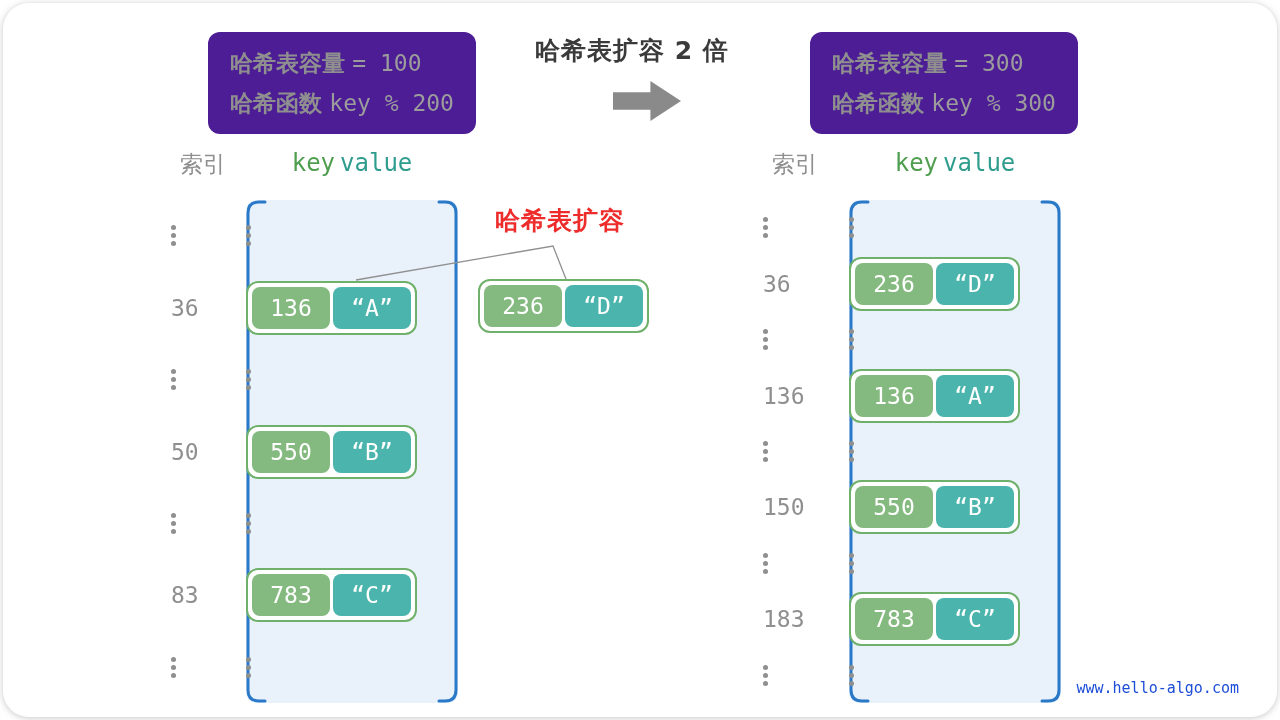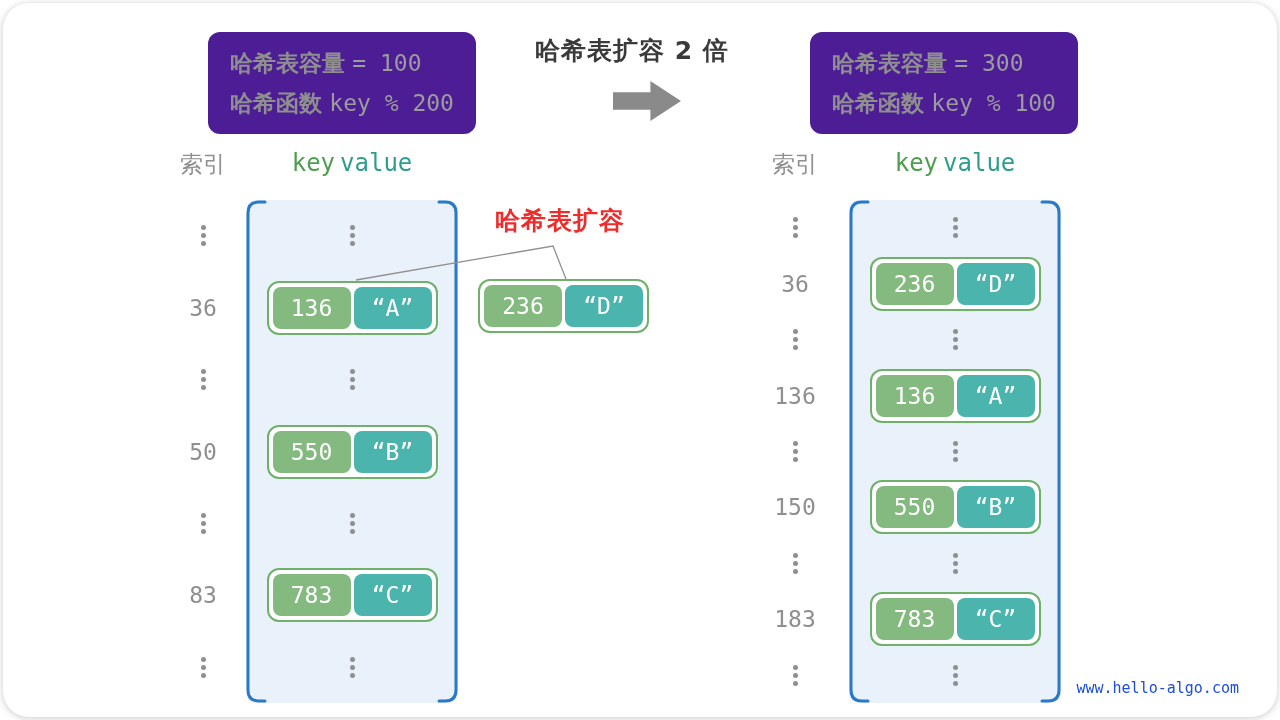--- a/index.html
+++ b/index.html
@@ -41,21 +41,21 @@
   .bucket{
     position:absolute;top:197px;width:212px;height:503px;
     background:#e9f1fa;border-radius:10px;
   }
   .bracket{position:absolute;left:0;top:0;}
   .bracket path{fill:none;stroke:#2979c8;stroke-width:3;stroke-linecap:round;}
   .rows{
     position:absolute;left:0;top:0;width:100%;height:100%;
     display:flex;flex-direction:column;
   }
-  .row{flex:1;display:flex;align-items:center;justify-content:center;}
+  .row{flex:1;display:flex;align-items:center;justify-content:flex-start;}
   
   .idx-col{
     position:absolute;top:197px;width:64px;height:503px;
     display:flex;flex-direction:column;
   }
   .idx{
     font-family:"DejaVu Sans Mono",monospace;font-size:23px;color:#8f8f8f;
   }
   
   .vdots{
@@ -96,21 +96,21 @@
   <div class="info-box" style="left:205px;top:29px;">
     <div><span class="info-label">哈希表容量</span> <span class="info-code">= 100</span></div>
     <div><span class="info-label">哈希函数</span> <span class="info-code">key % 200</span></div>
   </div>
 
   <div class="title">哈希表扩容 2 倍</div>
   <div class="arrow"></div>
 
   <div class="info-box" style="left:807px;top:29px;">
     <div><span class="info-label">哈希表容量</span> <span class="info-code">= 300</span></div>
-    <div><span class="info-label">哈希函数</span> <span class="info-code">key % 100</span></div>
+    <div><span class="info-label">哈希函数</span> <span class="info-code">key % 300</span></div>
   </div>
 
   <div class="idx-header" style="left:168px;">索引</div>
   <div class="kv-header" style="left:243px;">
     <span class="key-h">key</span>
     <span class="val-h">value</span>
   </div>
 
   <div class="idx-col" style="left:168px;">
     <div class="row">

